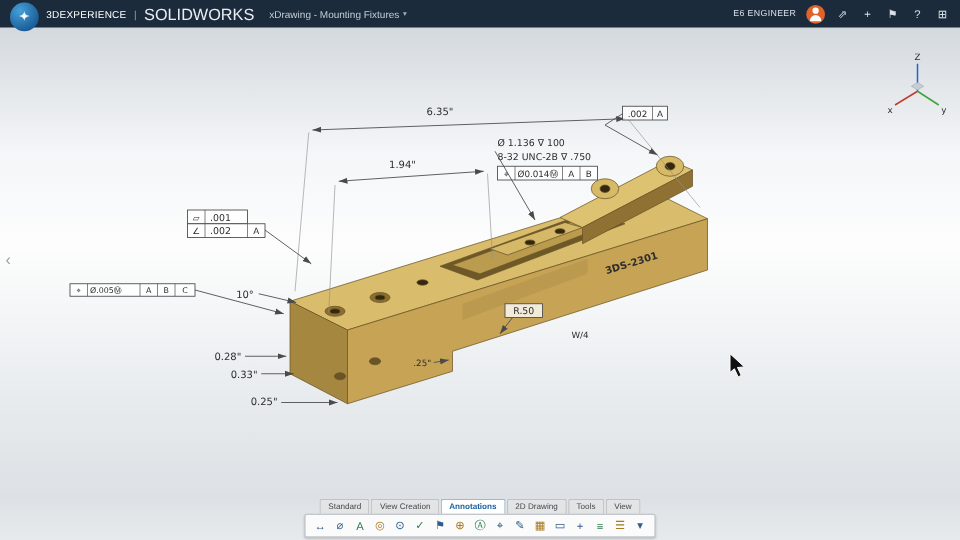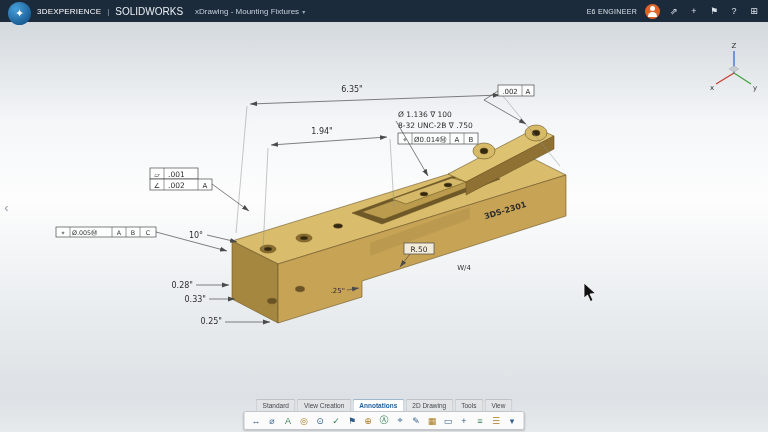--- a/index.html
+++ b/index.html
@@ -7,21 +7,21 @@
   .app{position:relative;width:768px;height:432px;
        background:linear-gradient(180deg,#ccd2d7 0%,#f4f6f8 28%,#fdfdfd 46%,#e6eaed 76%,#dde1e5 92%,#e7eaec 100%)}
   
   .topbar{position:absolute;top:0;left:0;right:0;height:22px;background:#1c2b3c;display:flex;
           align-items:center;z-index:30;padding:0 8px;gap:6px}
   .logo{width:23px;height:23px;border-radius:50%;flex:0 0 auto;position:relative;top:2px;z-index:31;
         background:radial-gradient(circle at 35% 30%,#46a0da,#1b5e97 72%);color:#fff;display:flex;
         align-items:center;justify-content:center;font-size:11px}
   .brand{font-size:8px;font-weight:normal;color:#fff;letter-spacing:.2px;white-space:nowrap}
   .brand-div{color:#8fa3b5;font-size:8px}
-  .brand2{font-size:10px;color:#e8eef3;white-space:nowrap}
+  .brand2{font-size:13px;color:#e8eef3;white-space:nowrap}
   .apptitle{font-size:8px;color:#c2cdd8;margin-left:6px;white-space:nowrap;display:flex;align-items:center;gap:3px;cursor:default}
   .caret{font-size:6px;color:#9db0c0}
   .searchwrap{position:absolute;left:50%;transform:translateX(-50%);display:flex;align-items:center;gap:6px}
   .searchbox{position:relative}
   .searchbox input{width:150px;height:14px;border:0;border-radius:7px;background:#fff;font-size:7.5px;
                    padding:0 16px 0 8px;color:#333;outline:none;font-family:inherit}
   .mag{position:absolute;right:6px;top:3.5px;width:5px;height:5px;border:1.2px solid #64727f;border-radius:50%}
   .mag::after{content:"";position:absolute;width:3.4px;height:1.2px;background:#64727f;transform:rotate(45deg);right:-2.8px;bottom:-1.2px}
   .tagicon{width:9px;height:9px;border:1.1px solid #cfd8e0;border-radius:1.5px;position:relative}
   .tagicon::after{content:"";position:absolute;width:2px;height:2px;border-radius:50%;background:#cfd8e0;top:1.2px;left:1.2px}

